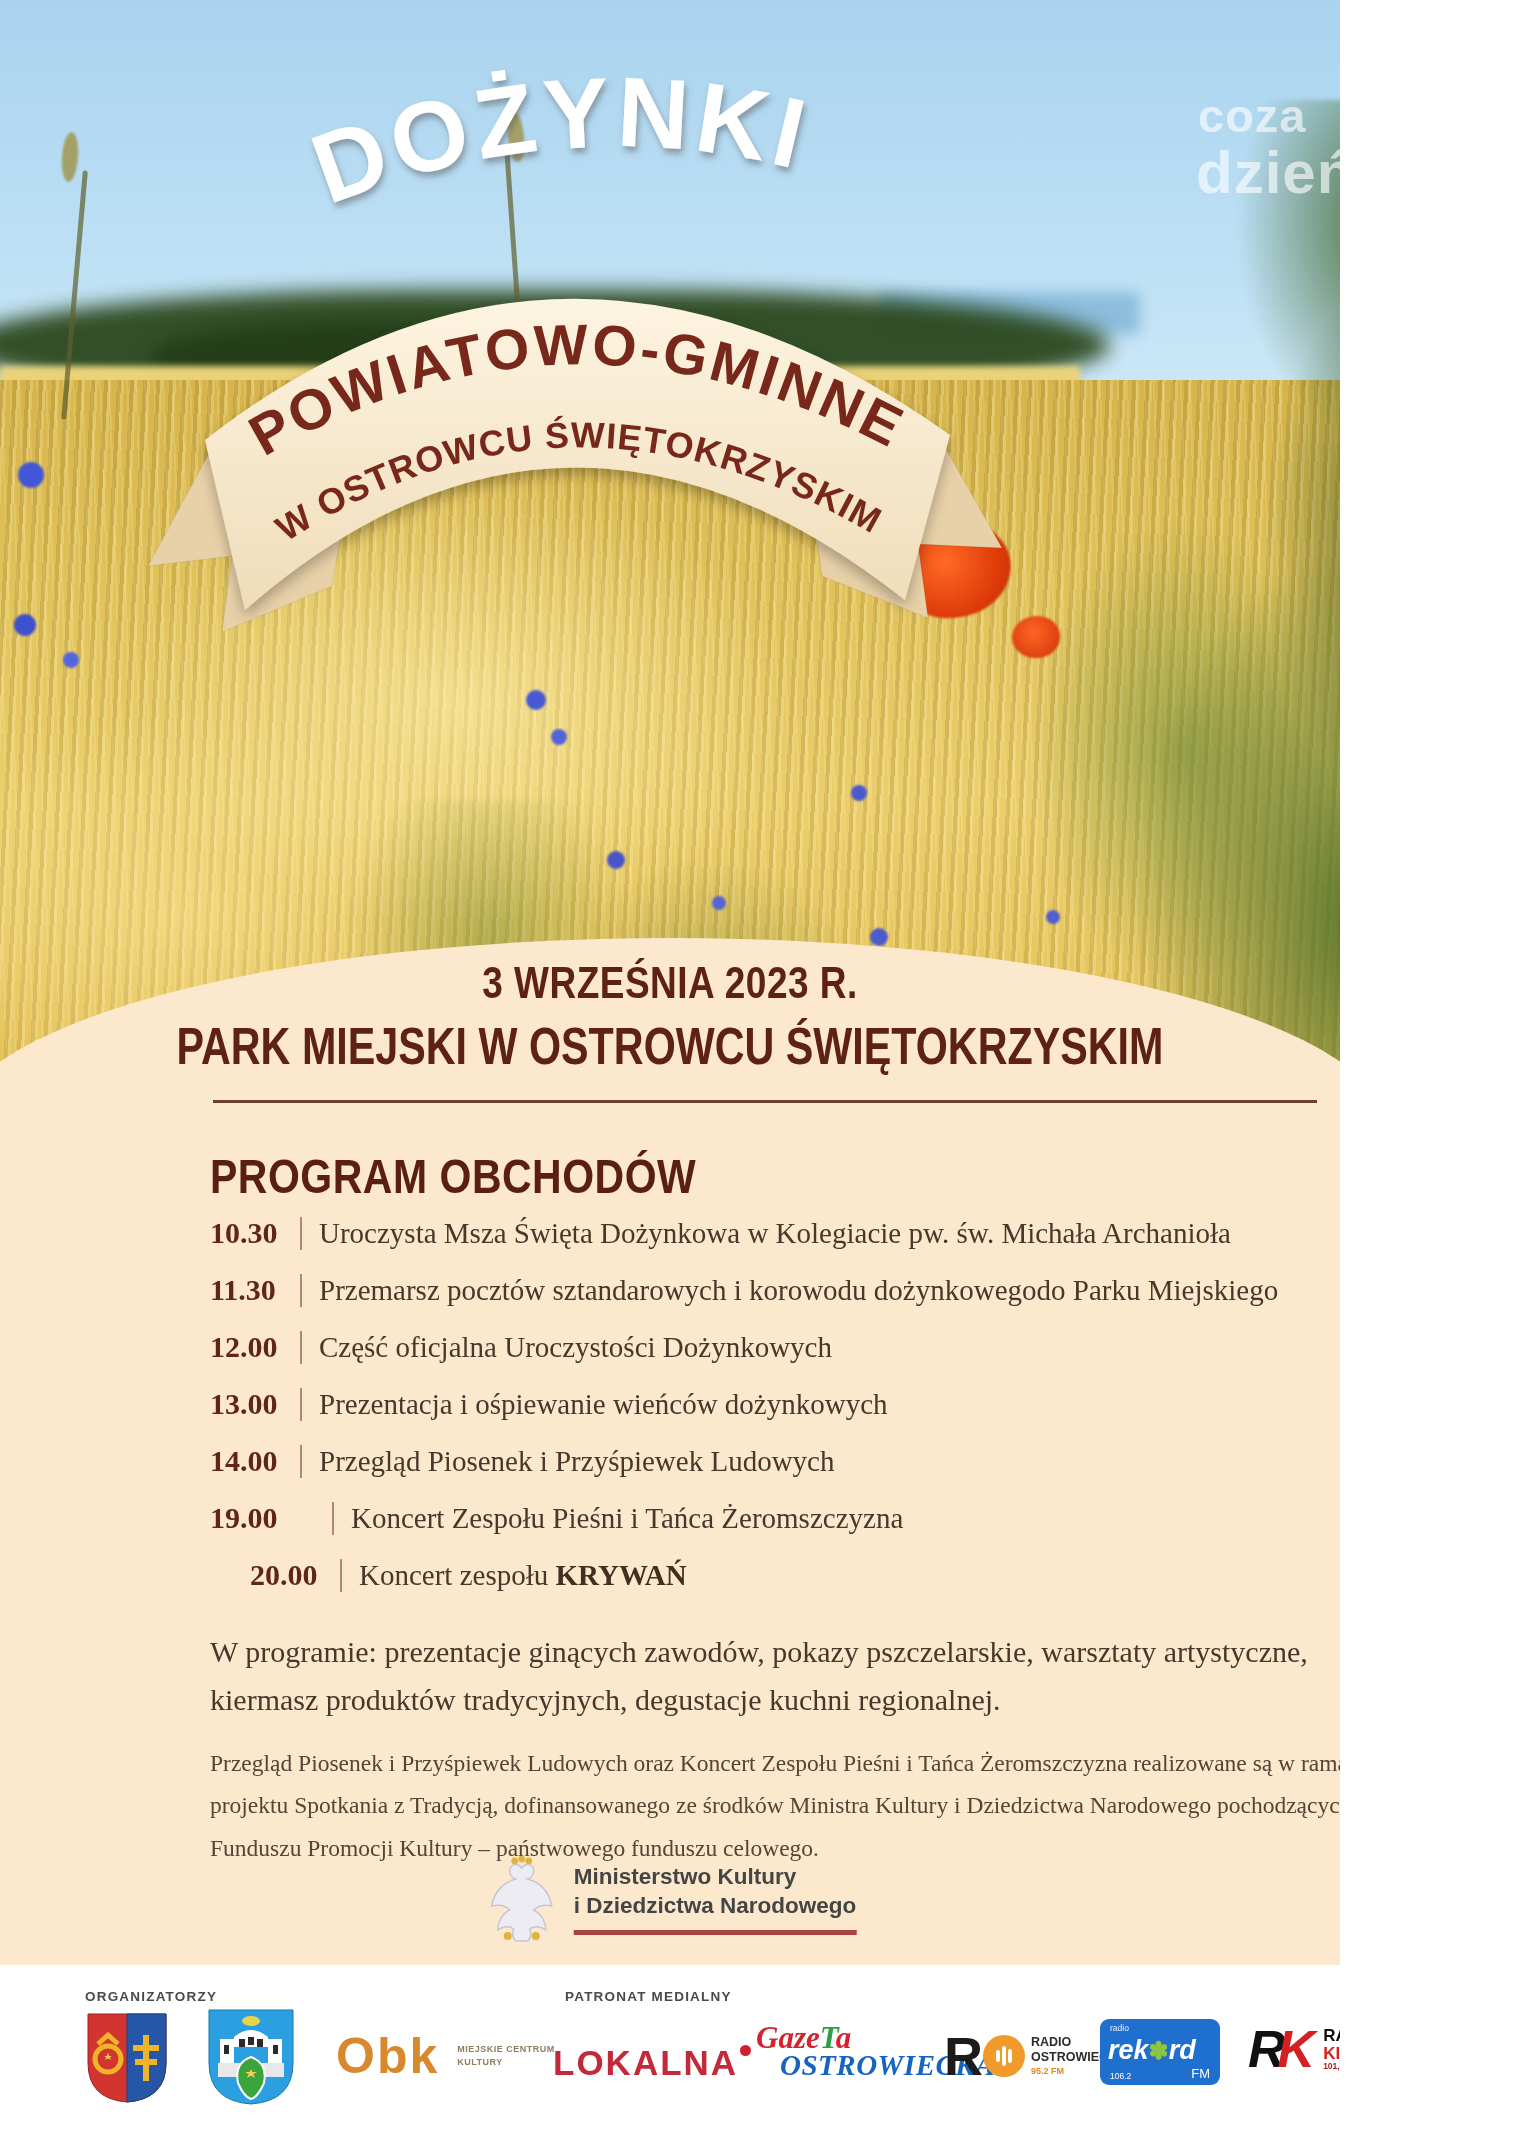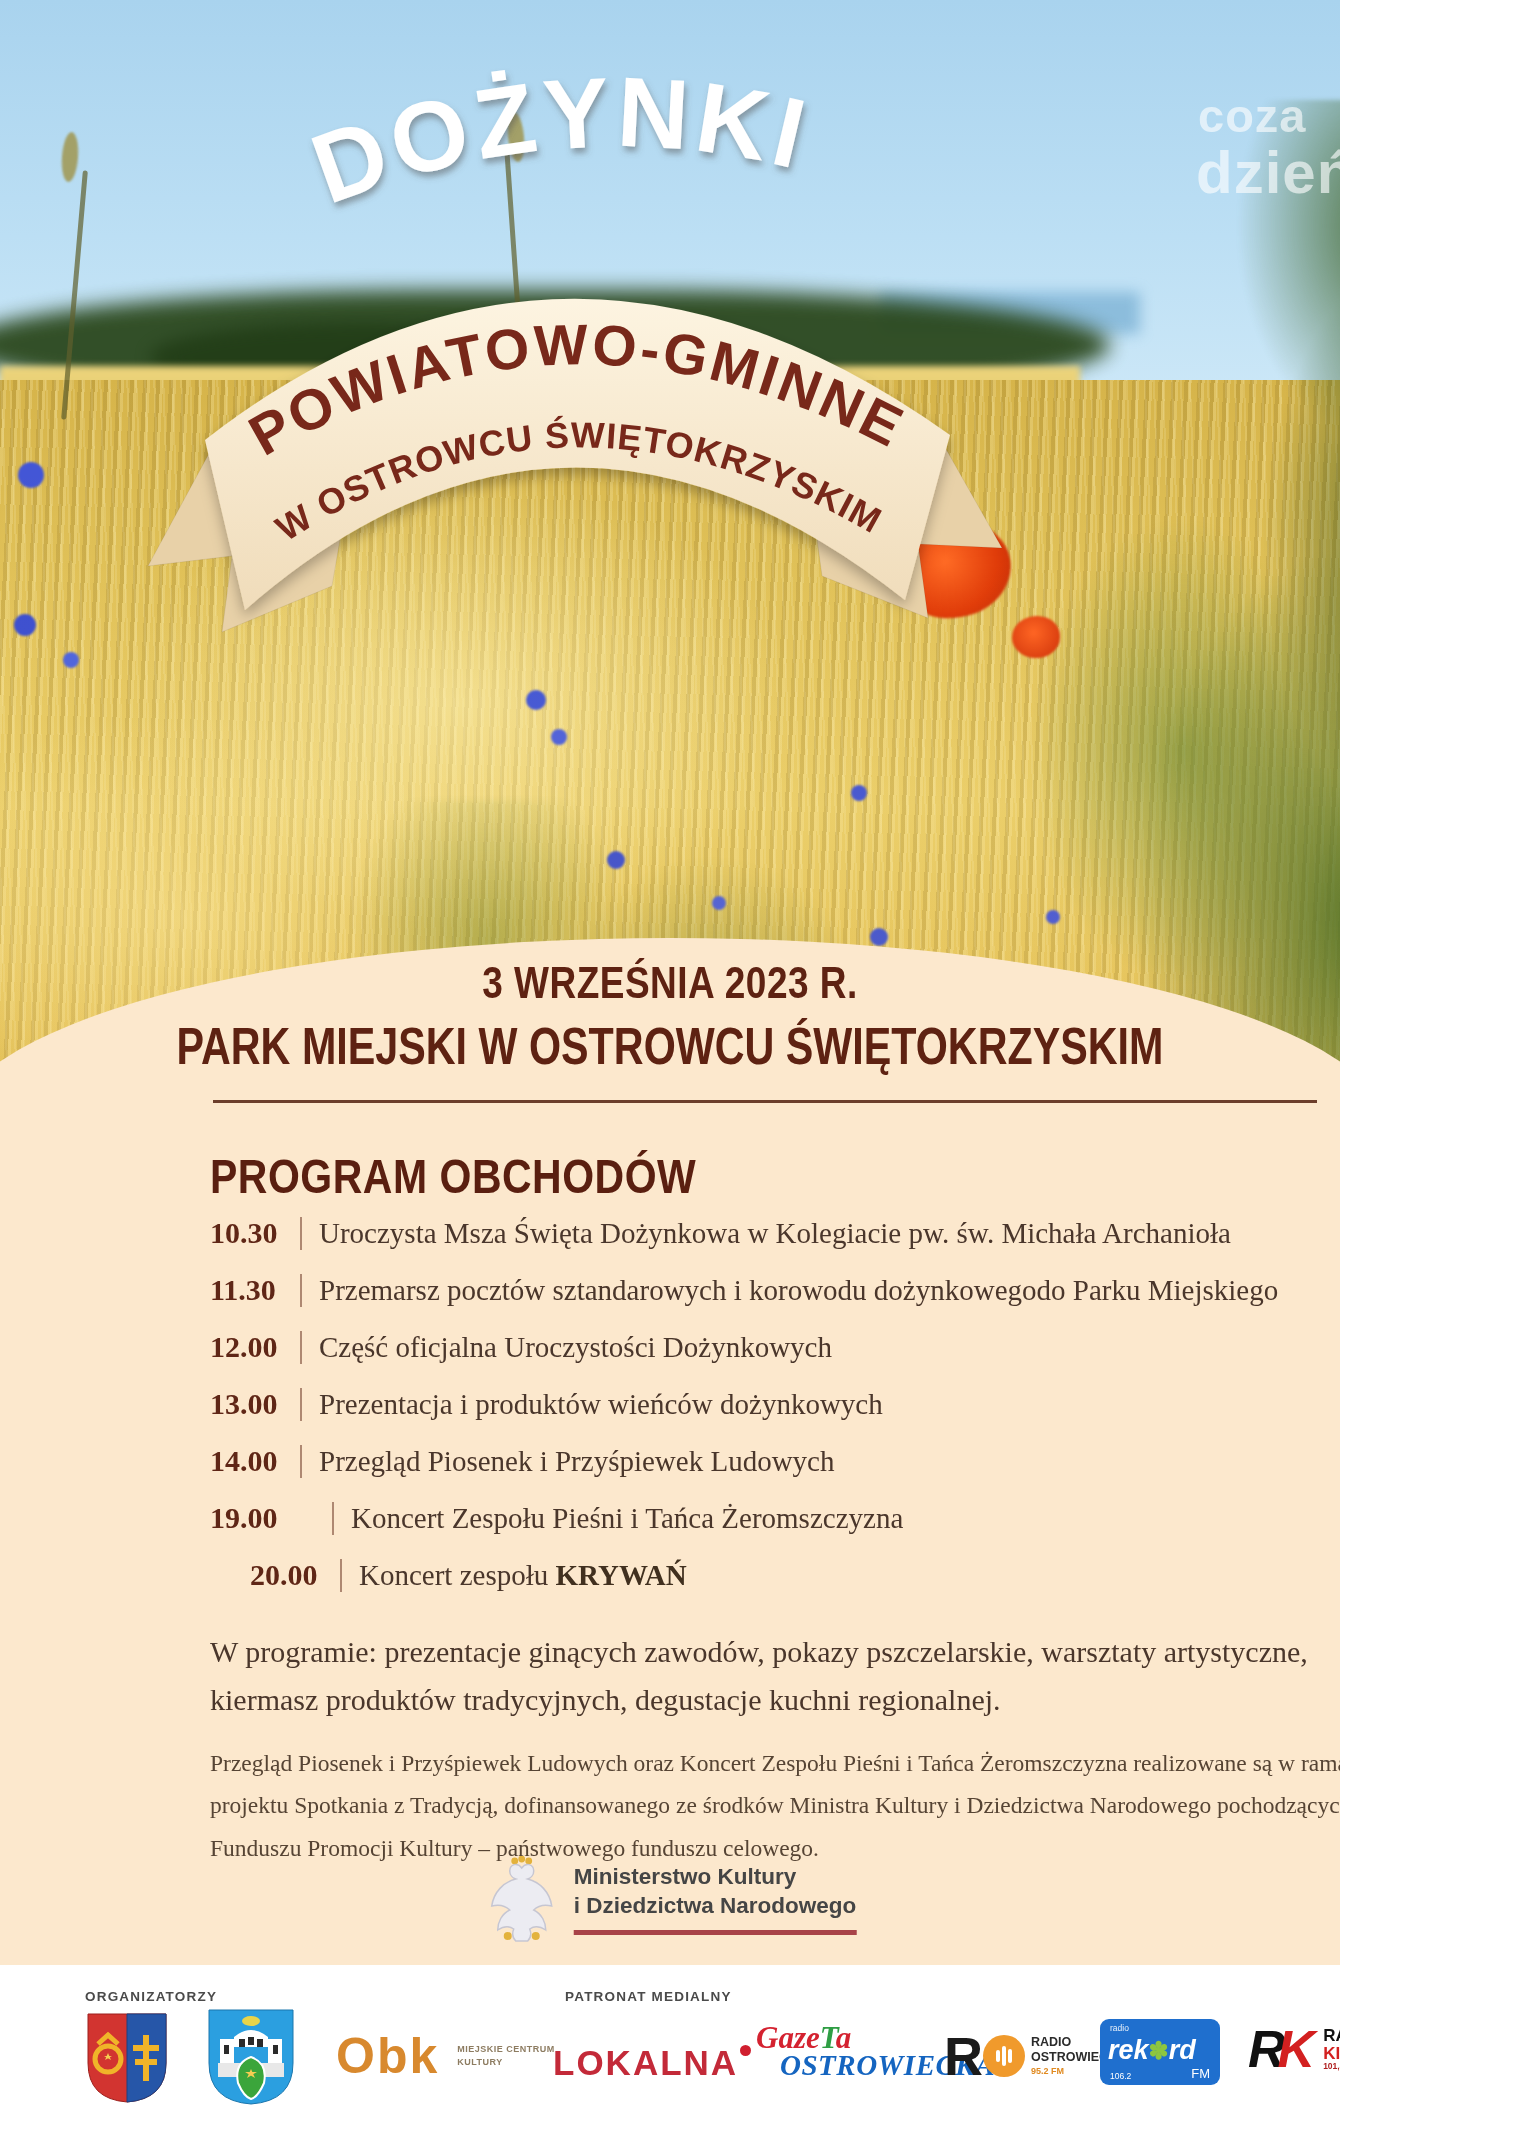--- a/index.html
+++ b/index.html
@@ -227,21 +227,21 @@
   <div class="prog-row" style="top:1273px;">
     <span class="prog-time">11.30</span>
     <span class="prog-text">Przemarsz pocztów sztandarowych i korowodu dożynkowegodo Parku Miejskiego</span>
   </div>
   <div class="prog-row" style="top:1330px;">
     <span class="prog-time">12.00</span>
     <span class="prog-text">Część oficjalna Uroczystości Dożynkowych</span>
   </div>
   <div class="prog-row" style="top:1387px;">
     <span class="prog-time">13.00</span>
-    <span class="prog-text">Prezentacja i produktów wieńców dożynkowych</span>
+    <span class="prog-text">Prezentacja i ośpiewanie wieńców dożynkowych</span>
   </div>
   <div class="prog-row" style="top:1444px;">
     <span class="prog-time">14.00</span>
     <span class="prog-text">Przegląd Piosenek i Przyśpiewek Ludowych</span>
   </div>
   <div class="prog-row" style="top:1501px;gap:32px;">
     <span class="prog-time">19.00</span>
     <span class="prog-text">Koncert Zespołu Pieśni i Tańca Żeromszczyzna</span>
   </div>
   <div class="prog-row" style="top:1558px;margin-left:40px;">

